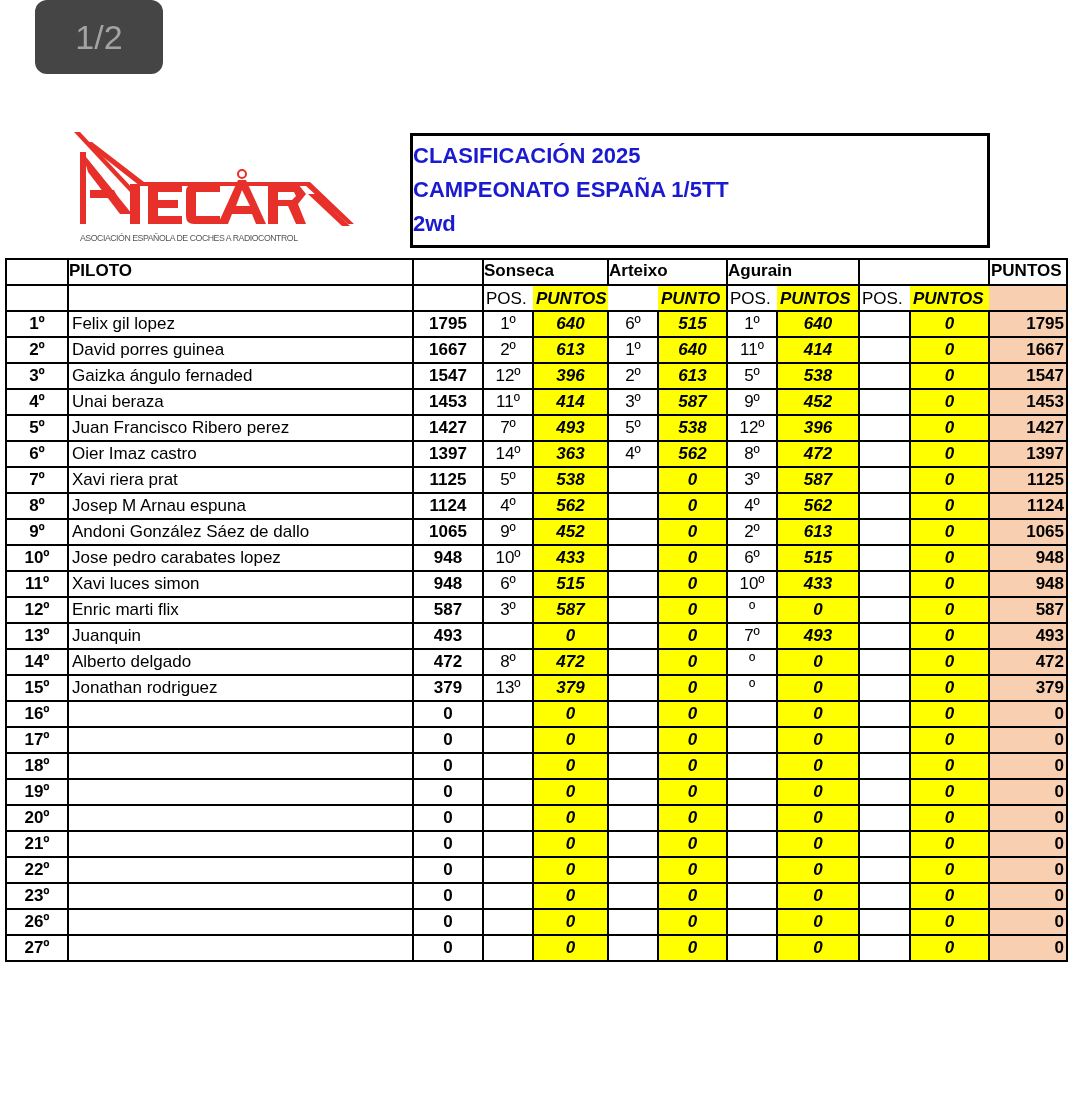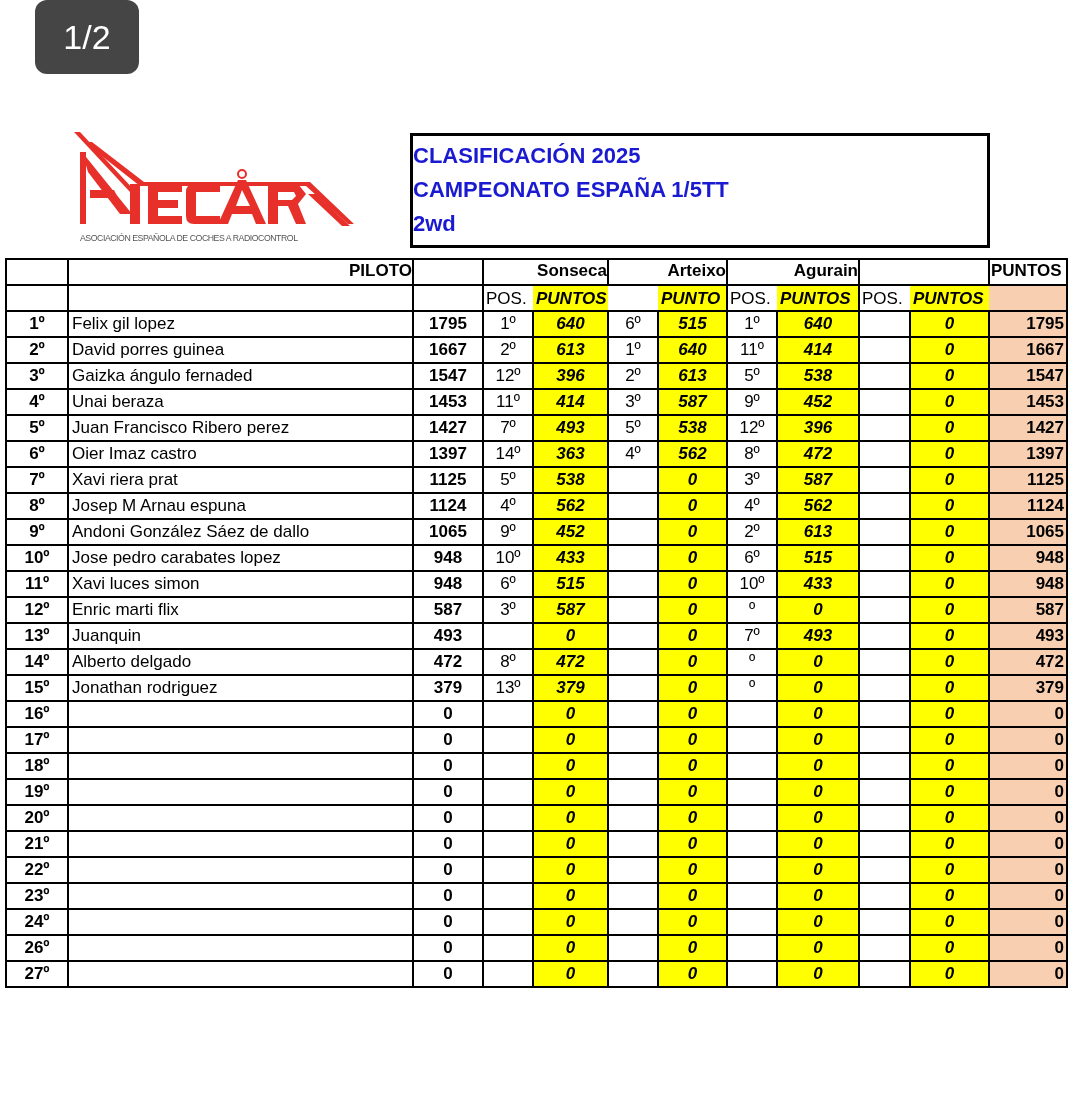--- a/index.html
+++ b/index.html
@@ -1,25 +1,25 @@
 <!DOCTYPE html>
 <html><head>
 <meta charset="utf-8">
 <style>
   html,body{margin:0;padding:0;background:#fff;}
   body{width:1080px;height:1094px;position:relative;overflow:hidden;font-family:"Liberation Sans",sans-serif;color:#000;}
-  .page-badge{position:absolute;left:35px;top:0;width:104px;height:74px;background:#454545;border-radius:12px;color:#ffffff;font-size:34px;display:flex;align-items:center;justify-content:center;}
+  .page-badge{position:absolute;left:35px;top:0;width:128px;height:74px;background:#454545;border-radius:12px;color:#a3a3a3;font-size:34px;display:flex;align-items:center;justify-content:center;}
   .logo{position:absolute;left:70px;top:128px;width:292px;height:118px;}
   .logo svg{position:absolute;left:0;top:0;}
   .logo .tagline{position:absolute;left:10px;top:104px;font-size:9.5px;letter-spacing:-0.5px;color:#555;white-space:nowrap;transform:scaleX(0.92);transform-origin:left;}
   .title-box{position:absolute;left:410px;top:133px;width:574px;height:106px;border:3px solid #000;color:#1a1ad0;font-weight:bold;font-size:22px;text-align:left;line-height:34px;padding-top:3px;}
   .title-box div{height:34px;}
   table.grid{position:absolute;left:5px;top:258px;border-collapse:collapse;table-layout:fixed;font-size:17px;}
   table.grid td{border:2px solid #000;padding:0;height:24px;line-height:22px;overflow:hidden;white-space:nowrap;}
-  .hdr1 td{height:82px;vertical-align:top;font-weight:bold;text-align:right;line-height:24px;}
+  .hdr1 td{height:82px;vertical-align:top;font-weight:bold;text-align:left;line-height:24px;}
   .hdr2 td{height:47px;vertical-align:bottom;}
   .yellow{background:#ffff00;}
   .peach{background:#f8cfb0;}
   .pos-lbl{font-size:17px;padding-left:2px !important;}
   .pts-lbl{font-weight:bold;font-style:italic;font-size:17px;padding-left:3px !important;}
   td.rank{text-align:center;font-weight:bold;}
   td.name{padding-left:3px !important;}
   td.total{text-align:center;font-weight:bold;}
   td.pos{text-align:center;}
   td.pts{text-align:center;font-weight:bold;font-style:italic;}
@@ -422,34 +422,20 @@
         <td class="pts yellow">0</td>
         <td class="pos"></td>
         <td class="pts yellow">0</td>
         <td class="pos"></td>
         <td class="pts yellow">0</td>
         <td class="pos"></td>
         <td class="pts yellow">0</td>
         <td class="final peach">0</td>
       </tr>
       <tr>
-        <td class="rank">24º</td>
-        <td class="name"></td>
-        <td class="total">0</td>
-        <td class="pos"></td>
-        <td class="pts yellow">0</td>
-        <td class="pos"></td>
-        <td class="pts yellow">0</td>
-        <td class="pos"></td>
-        <td class="pts yellow">0</td>
-        <td class="pos"></td>
-        <td class="pts yellow">0</td>
-        <td class="final peach">0</td>
-      </tr>
-      <tr>
         <td class="rank">26º</td>
         <td class="name"></td>
         <td class="total">0</td>
         <td class="pos"></td>
         <td class="pts yellow">0</td>
         <td class="pos"></td>
         <td class="pts yellow">0</td>
         <td class="pos"></td>
         <td class="pts yellow">0</td>
         <td class="pos"></td>

